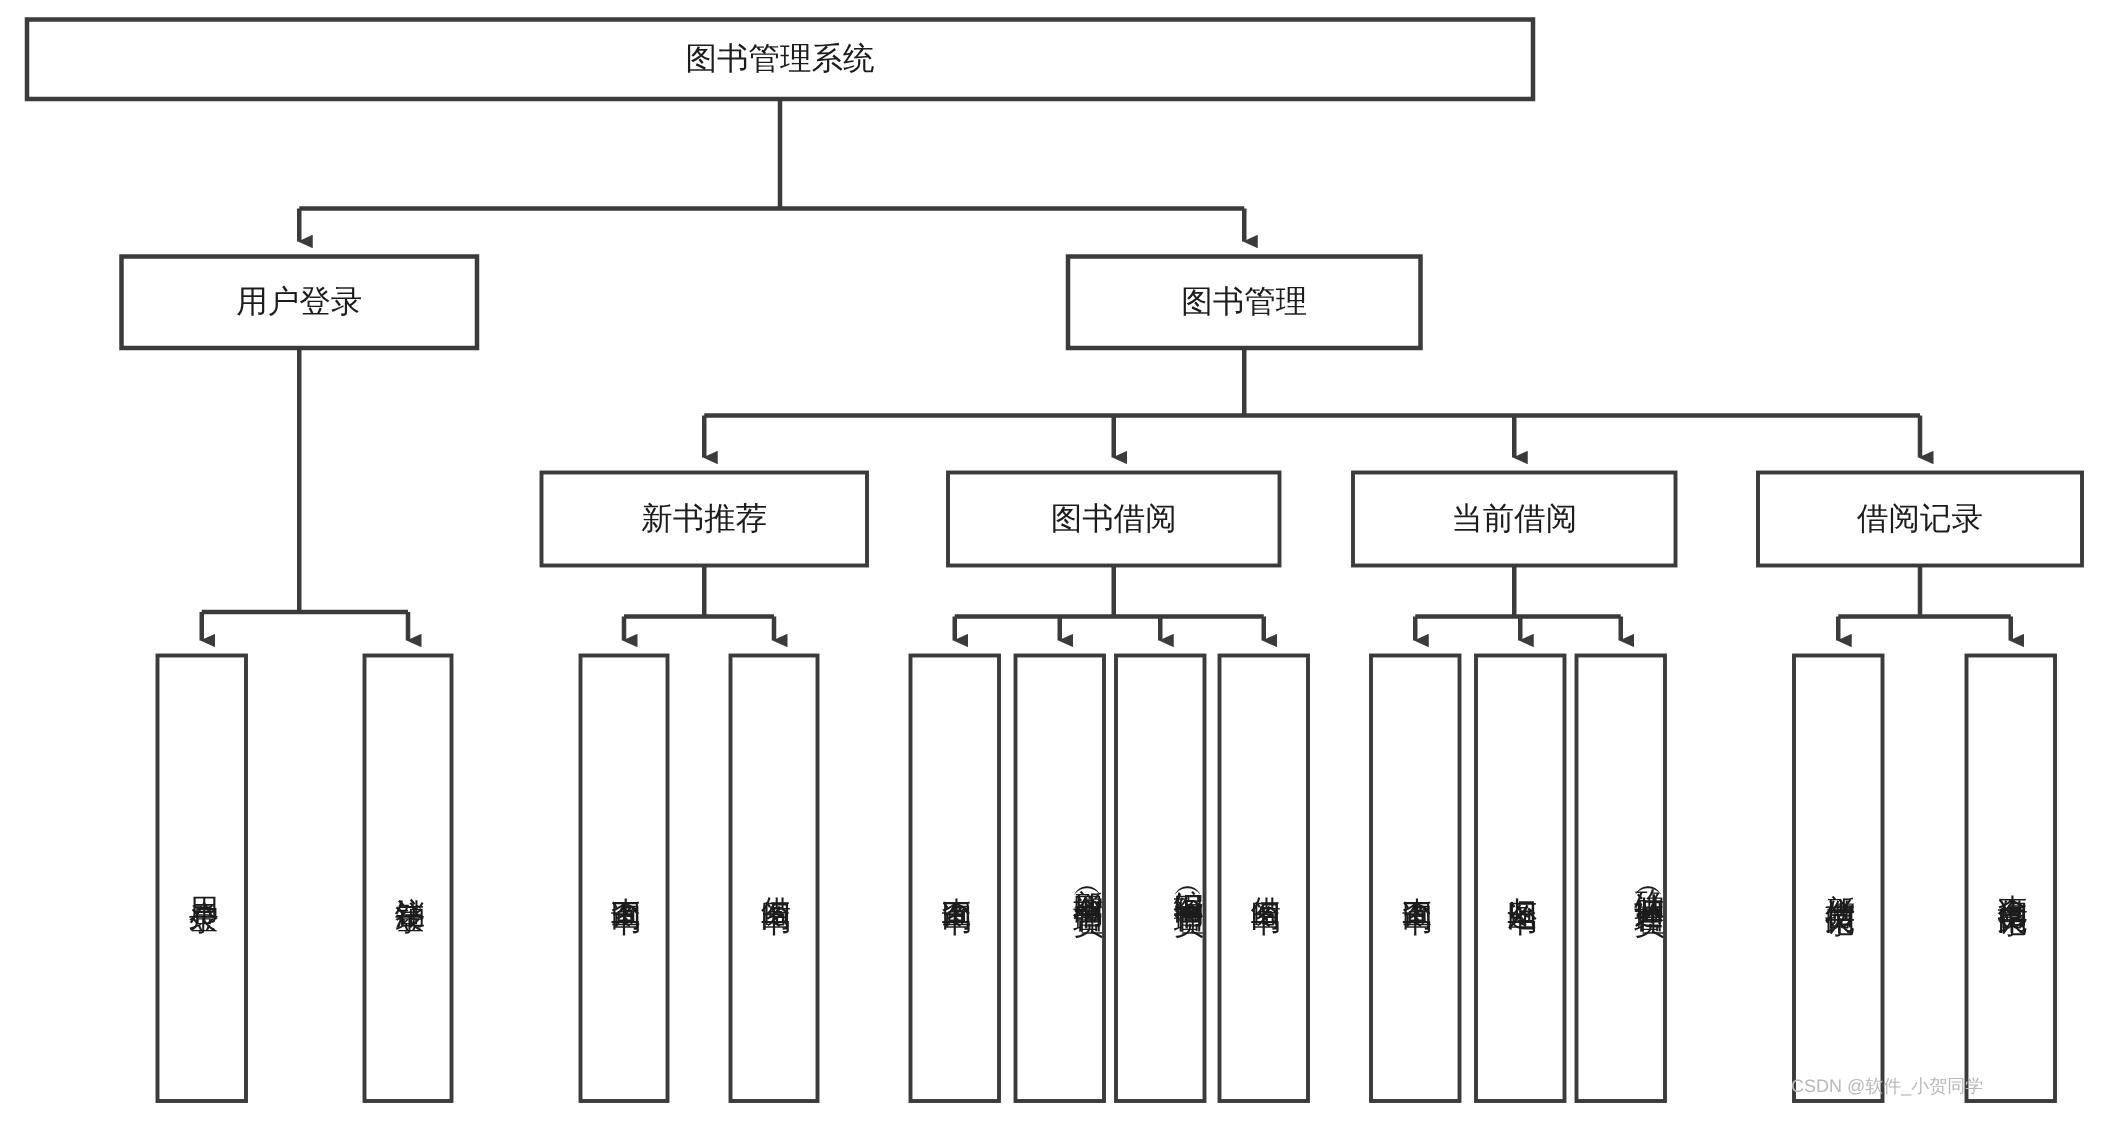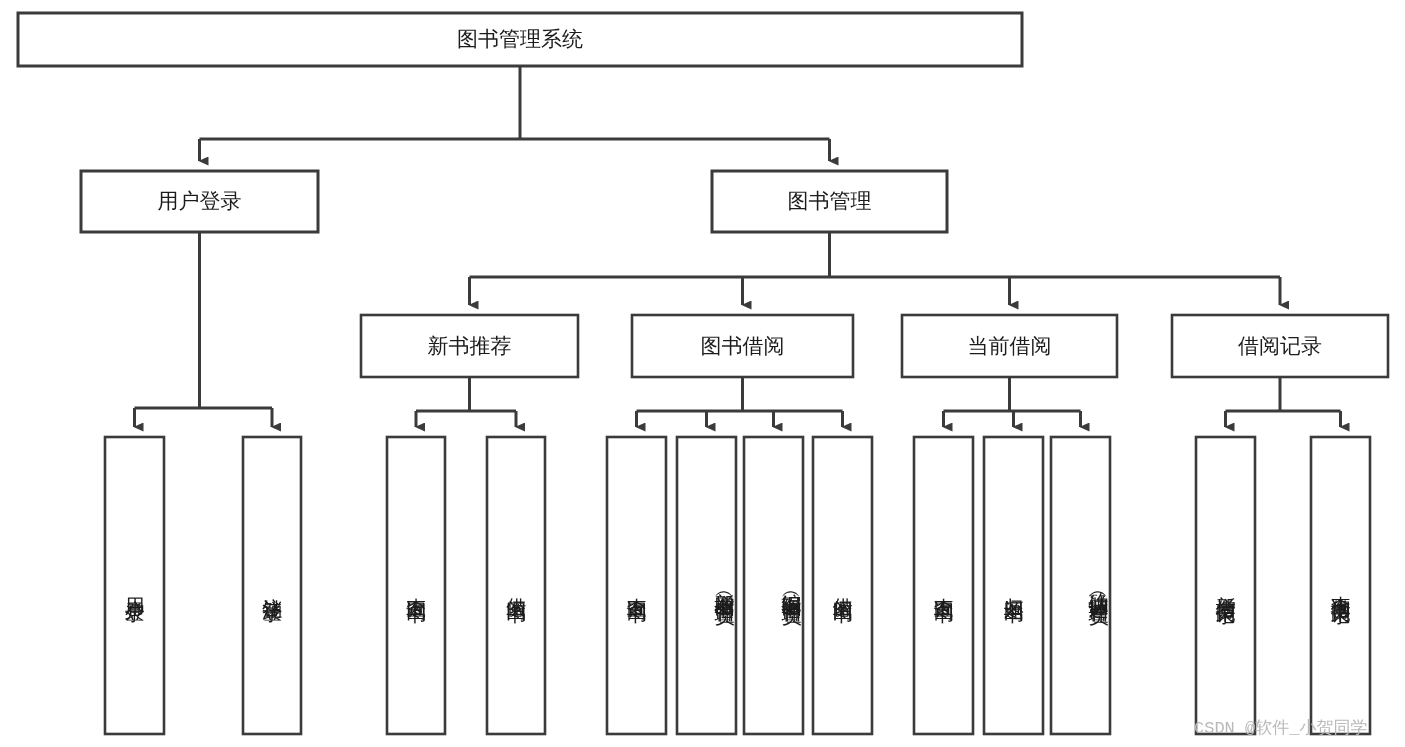--- a/index.html
+++ b/index.html
@@ -60,22 +60,22 @@
     align-items: flex-start;
     justify-content: center;
     white-space: nowrap;
     pointer-events: none;
   }
   .leaf-label.centered {
     align-items: center;
   }
   .watermark {
     position: absolute;
-    font-family: Liberation Mono, monospace;
-    font-size: 17px;
+    font-family: Liberation Sans, sans-serif;
+    font-size: 12px;
     color: #b9b9b9;
     white-space: nowrap;
     user-select: none;
   }
 </style>
 </head>
 <body>
 
 <div id="canvas">
 

